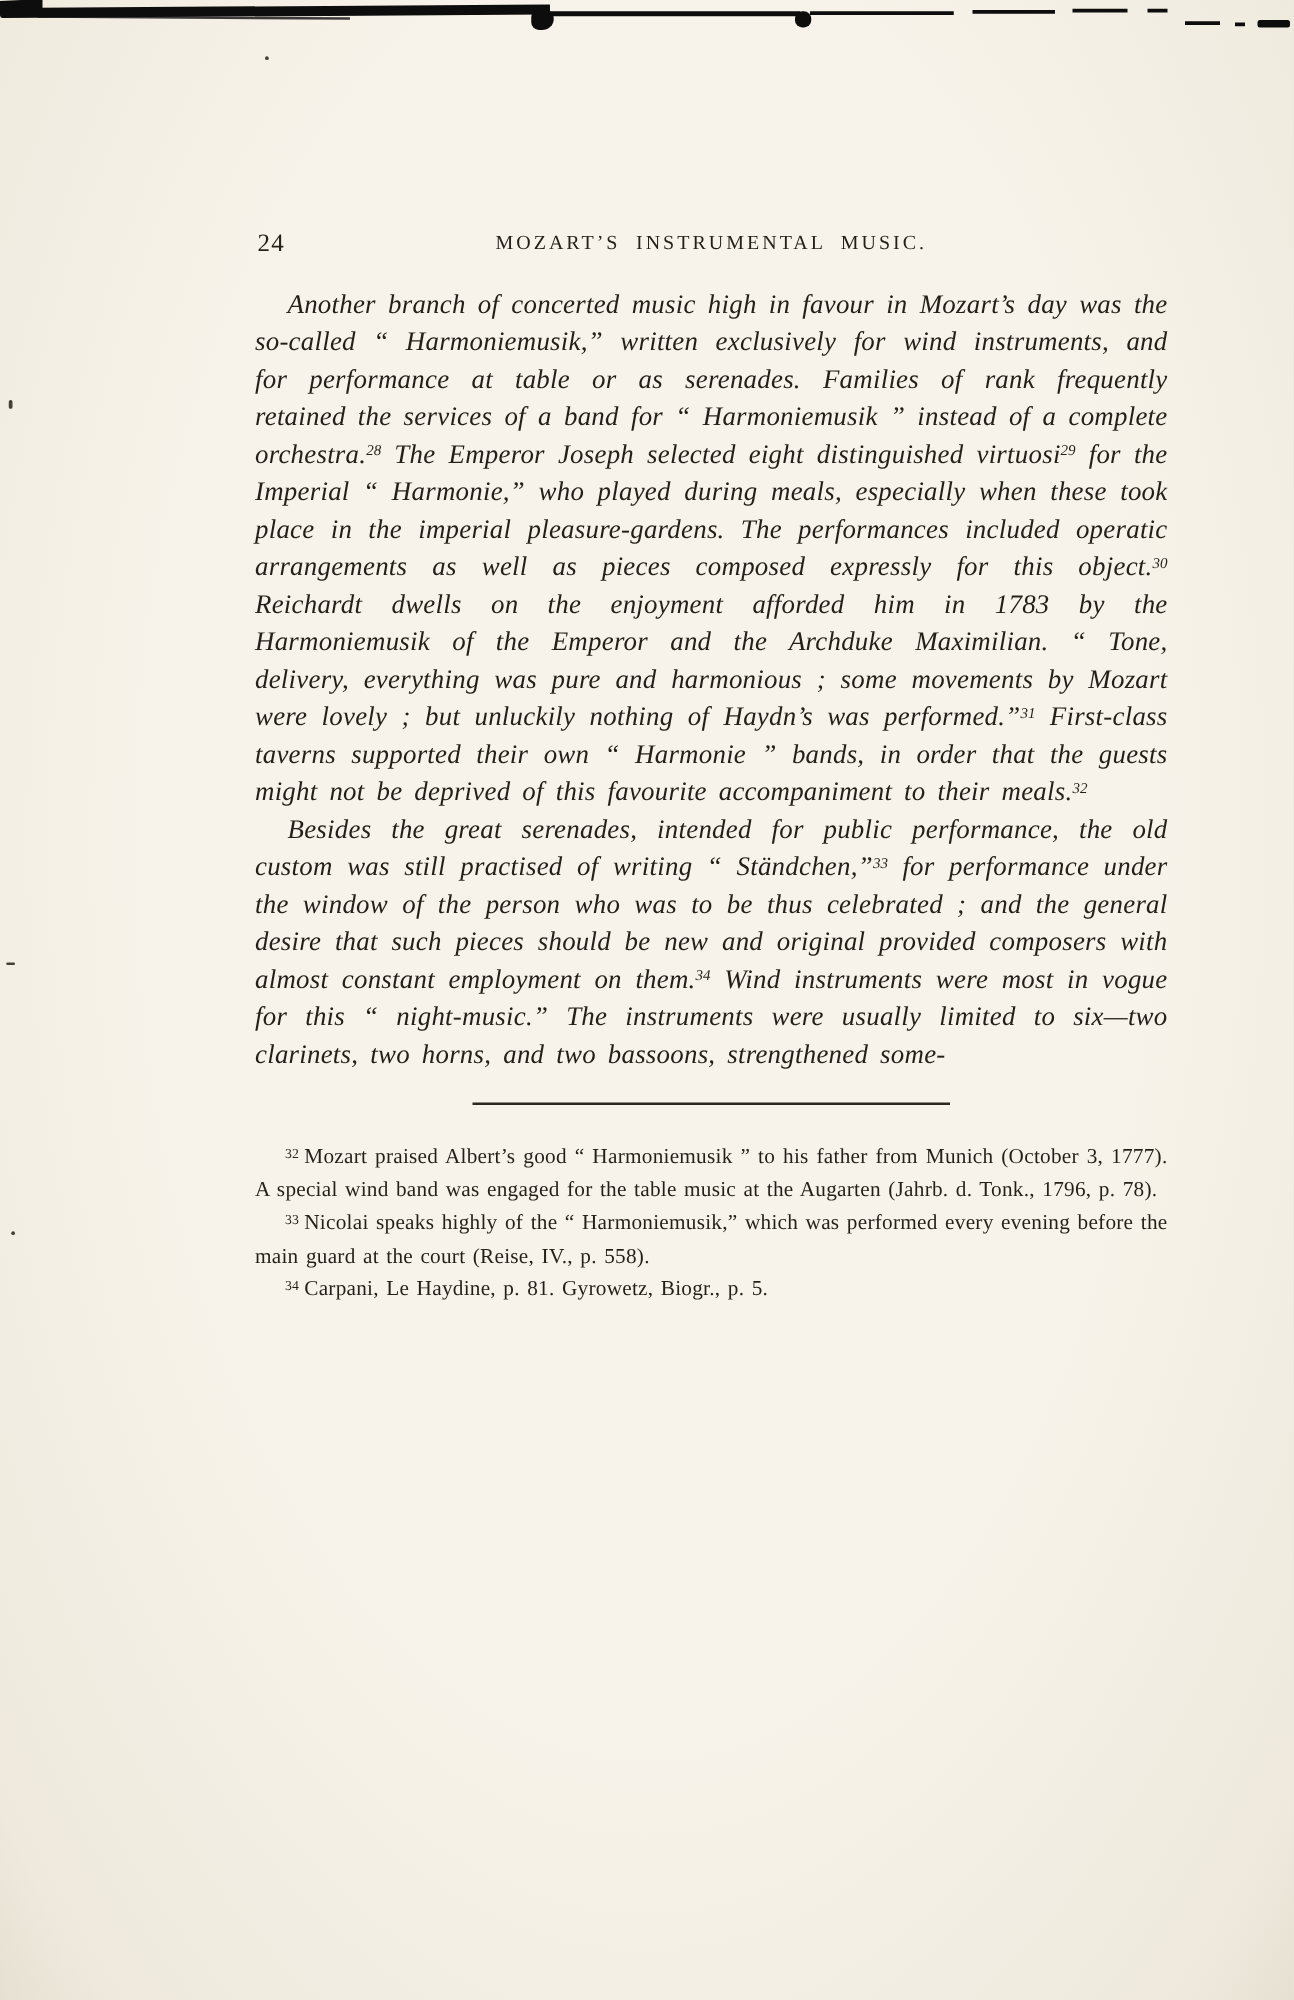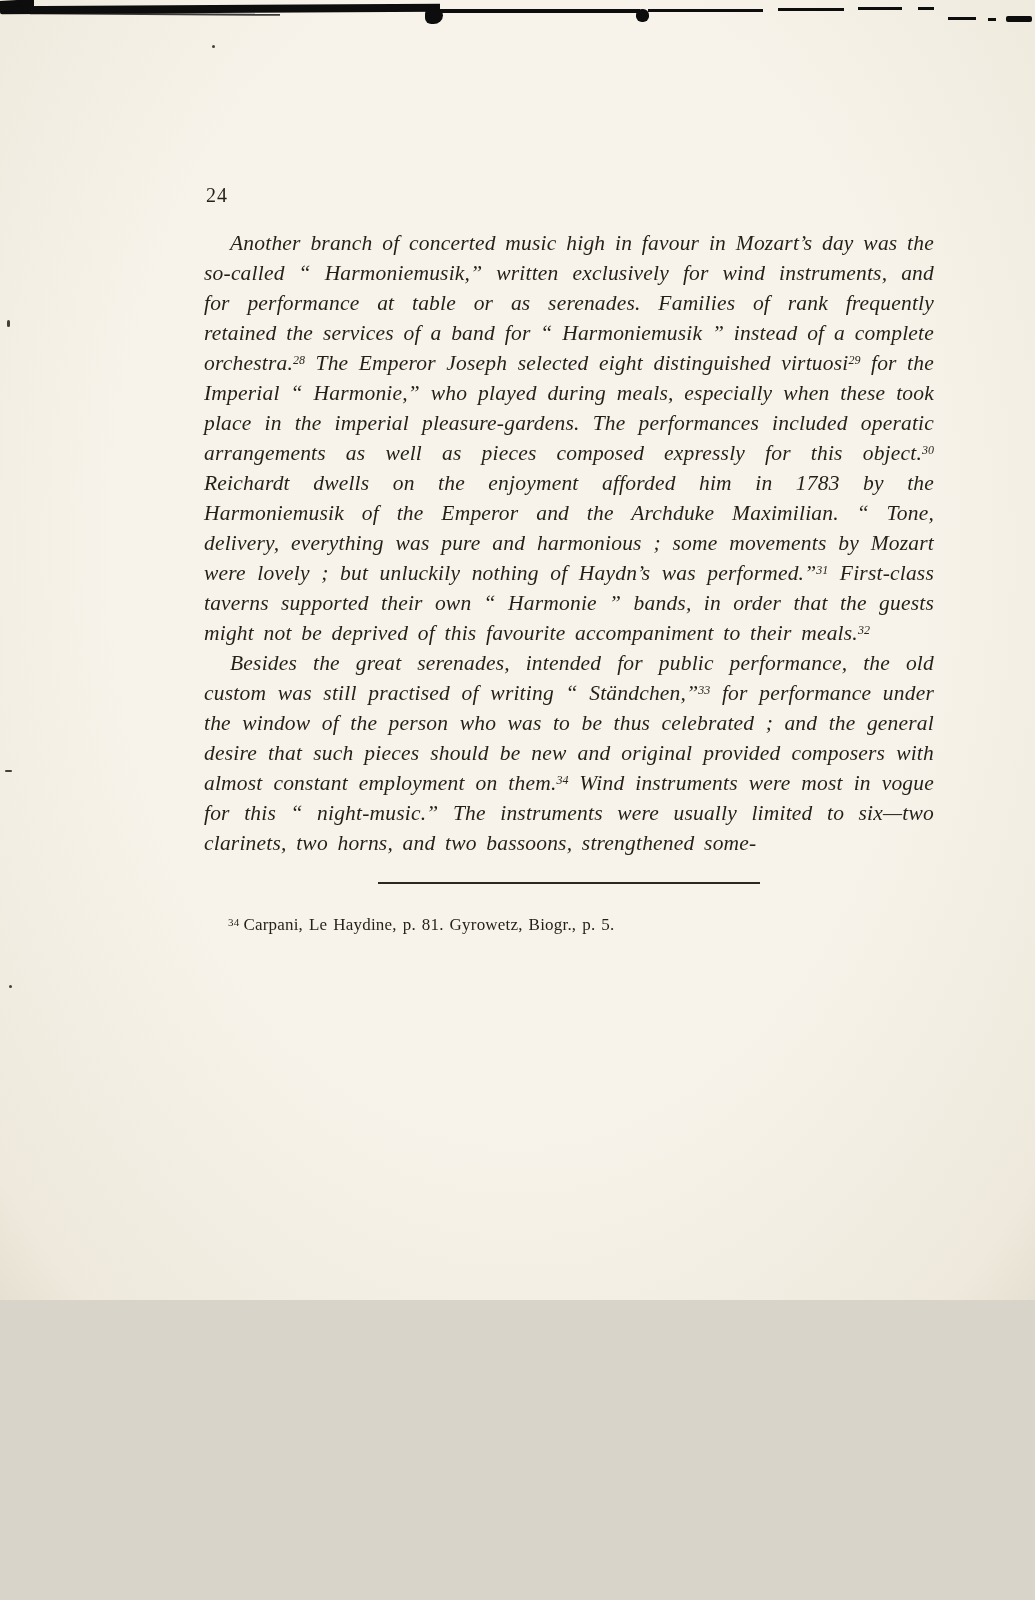--- a/index.html
+++ b/index.html
@@ -2,21 +2,21 @@
 <html style="--paper: #f4f0e6; --ink: #241f19;"><head>
 <meta charset="utf-8">
 <style>
   :root{
     --paper:#f4f0e6;
     --ink:#241f19;
   }
   html,body{margin:0;padding:0;background:#d8d4c9;}
   .page{
     position:relative;
-    width:1035px;height:1300px;
+    width:1035px;height:1600px;
     margin:0 auto;
     background:radial-gradient(ellipse at 50% 42%, #f7f3ea 55%, #eee9dc 92%, #e6e0d2 100%);
     background-color:var(--paper);
     overflow:hidden;
     font-family:"Liberation Serif","DejaVu Serif",serif;
     color:var(--ink);
   }
   
   .scan-top{position:absolute;top:0;left:0;width:1035px;height:42px;}
   .st{position:absolute;background:#0d0d0d;}
@@ -81,27 +81,30 @@
 
   <div class="speck p1"></div>
   <div class="speck p2"></div>
   <div class="speck p3"></div>
   <div class="speck p4"></div>
 
   <div class="content">
 
     <div class="header">
       <span class="page-num">24</span>
+      <div class="running-title">MOZART’S INSTRUMENTAL MUSIC.</div>
     </div>
 
     <div>
         <p class="para">Another branch of concerted music high in favour in Mozart’s day was the so-called “ Harmoniemusik,” written exclusively for wind instruments, and for performance at table or as serenades.  Families of rank frequently retained the services of a band for “ Harmoniemusik ” instead of a complete orchestra.<sup>28</sup>  The Emperor Joseph selected eight distinguished virtuosi<sup>29</sup> for the Imperial “ Harmonie,” who played during meals, especially when these took place in the imperial pleasure-gardens.  The performances included operatic arrangements as well as pieces composed expressly for this object.<sup>30</sup>  Reichardt dwells on the enjoyment afforded him in 1783 by the Harmoniemusik of the Emperor and the Archduke Maximilian.  “ Tone, delivery, everything was pure and harmonious ; some movements by Mozart were lovely ; but unluckily nothing of Haydn’s was performed.”<sup>31</sup>  First-class taverns supported their own “ Harmonie ” bands, in order that the guests might not be deprived of this favourite accompaniment to their meals.<sup>32</sup></p>
         <p class="para">Besides the great serenades, intended for public performance, the old custom was still practised of writing “ Ständchen,”<sup>33</sup> for performance under the window of the person who was to be thus celebrated ; and the general desire that such pieces should be new and original provided composers with almost constant employment on them.<sup>34</sup>  Wind instruments were most in vogue for this “ night-music.”  The instruments were usually limited to six—two clarinets, two horns, and two bassoons, strengthened some-</p>
       </div>
 
     <div class="rule"></div>
 
     <div>
+        <p class="footnote"><sup>32</sup>Mozart praised Albert’s good “ Harmoniemusik ” to his father from Munich (October 3, 1777).  A special wind band was engaged for the table music at the Augarten (Jahrb. d. Tonk., 1796, p. 78).</p>
+        <p class="footnote"><sup>33</sup>Nicolai speaks highly of the “ Harmoniemusik,” which was performed every evening before the main guard at the court (Reise, IV., p. 558).</p>
         <p class="footnote"><sup>34</sup>Carpani, Le Haydine, p. 81.  Gyrowetz, Biogr., p. 5.</p>
       </div>
 
   </div>
 </div>
 
 </body></html>

